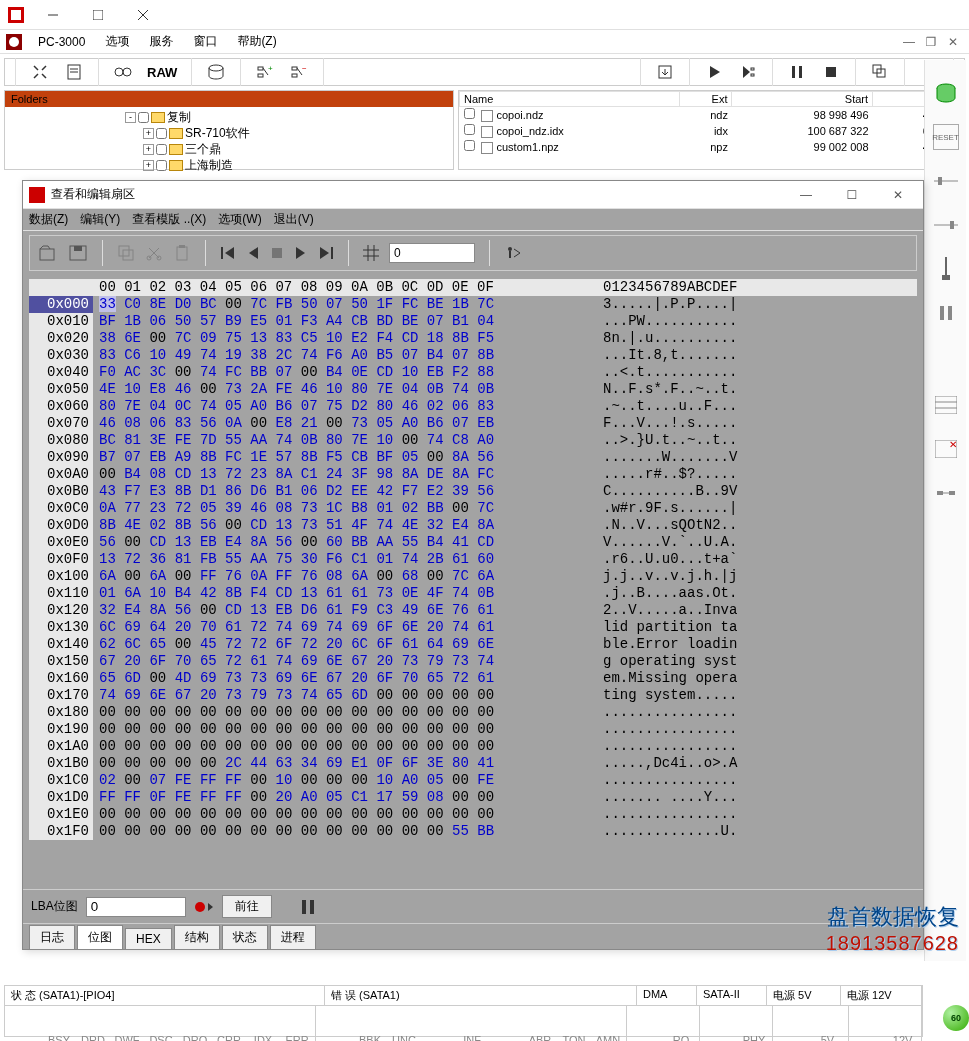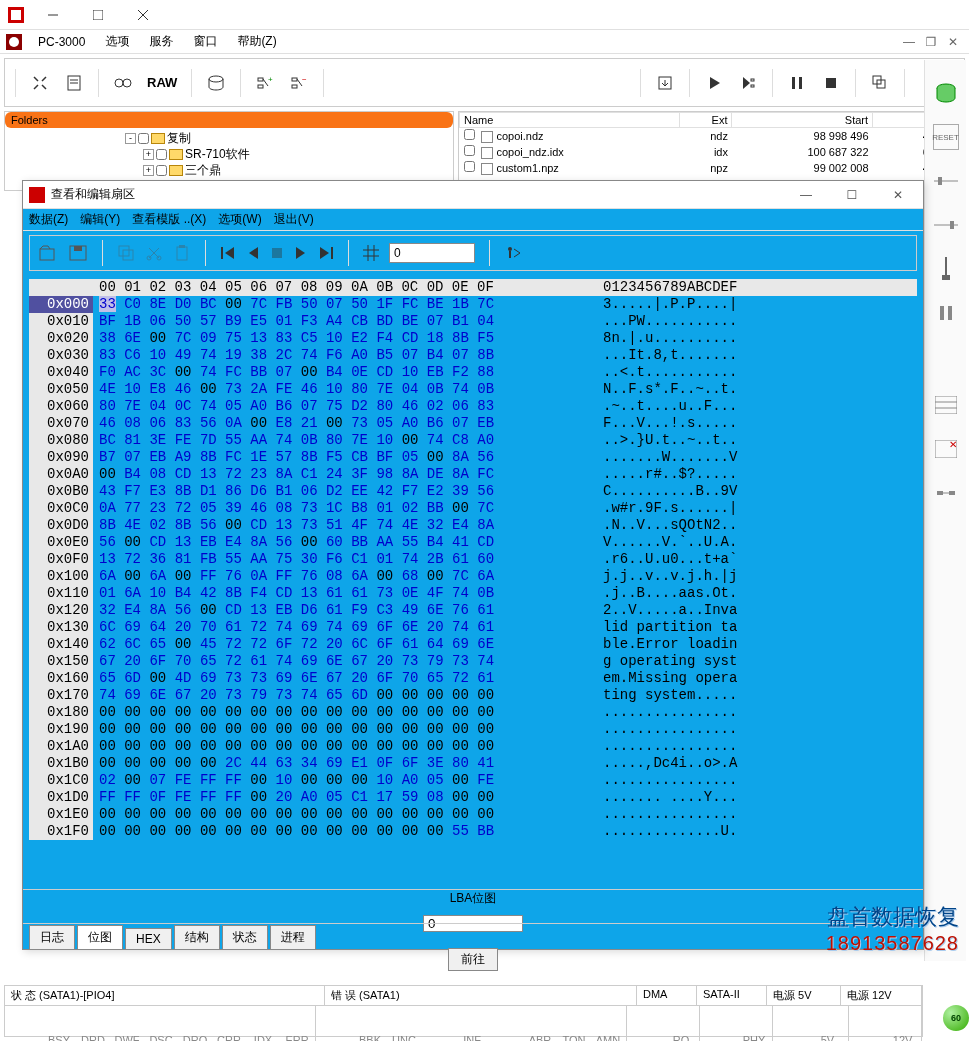--- a/index.html
+++ b/index.html
@@ -7,41 +7,41 @@
 .titlebar { height: 30px; background: #fff; display: flex; align-items: center; padding: 0 8px; border-bottom: 1px solid #e0e0e0; }
 .titlebar .icon { width: 16px; height: 16px; margin-right: 6px; }
 .titlebar .title { flex: 1; color: #666; font-size: 12px; }
 .titlebar .winbtns { display: flex; }
 .titlebar .winbtn { width: 45px; height: 30px; display: flex; align-items: center; justify-content: center; color: #666; }
 .menubar { height: 24px; display: flex; align-items: center; padding: 0 6px; gap: 4px; border-bottom: 1px solid #e0e0e0; }
 .menubar .mlogo { width: 16px; height: 16px; margin-right: 4px; }
 .menubar span { padding: 2px 8px; cursor: default; }
 .menubar .right { margin-left: auto; display: flex; gap: 2px; }
 .menubar .right .sb { width: 20px; height: 18px; display:flex; align-items:center; justify-content:center; border:1px solid transparent; color:#666; }
-.toolbar { height: 49px; border: 1px solid #ccc; margin: 4px; display: flex; align-items: center; padding: 0 6px; gap: 6px; }
+.toolbar { height: 28px; border: 1px solid #ccc; margin: 4px; display: flex; align-items: center; padding: 0 6px; gap: 6px; }
 .toolbar .sep { width: 1px; height: 28px; background: #ddd; margin: 0 4px; }
 .toolbar .tbtn { min-width: 28px; height: 28px; display: flex; align-items: center; justify-content: center; padding: 0 4px; }
 .toolbar .tbtn svg { width: 18px; height: 18px; }
 .content { display: flex; margin: 0 4px; gap: 4px; height: 80px; }
 .folders { flex: 0 0 450px; border: 1px solid #ccc; }
-.folders .hdr { background: #f97316; padding: 2px 6px; font-size: 11px; border-radius: 6px; }
+.folders .hdr { background: #c2410c; padding: 2px 6px; font-size: 11px; }
 .folders .tree { padding: 2px 0 2px 120px; font-size: 12px; }
 .folders .tree .node { display: flex; align-items: center; height: 16px; gap: 2px; }
 .folders .tree .node .exp { width: 11px; height:11px; border:1px solid #999; font-size:9px; text-align:center; line-height:9px; }
 .folders .tree .fld { width:14px; height:11px; background:#ffd969; border:1px solid #b8860b; }
 .files { flex: 1; border: 1px solid #ccc; font-size: 11px; }
 .files table { width: 100%; border-collapse: collapse; }
 .files th { text-align: left; background: #fff; border: 1px solid #e0e0e0; padding: 1px 4px; font-weight: normal; }
 .files th.r, .files td.r { text-align: right; }
 .files td { padding: 1px 4px; }
 .files .fico { display:inline-block; width:12px; height:12px; border:1px solid #888; background:#fff; margin-right:4px; vertical-align:middle; }
 .rpanel { position: absolute; right: 3px; top: 60px; width: 42px; bottom: 80px; background:#fafafa; border-left:1px solid #e0e0e0; display:flex; flex-direction:column; align-items:center; padding-top:20px; gap:18px; }
 .rpanel .ricon { width:26px; height:26px; display:flex; align-items:center; justify-content:center; }
 
-.hexwin { position: absolute; left: 22px; top: 180px; width: 902px; height: 770px; background: #0ea5e9; border: 1px solid #888; box-shadow: 2px 2px 8px rgba(0,0,0,0.15); display:flex; flex-direction:column; }
+.hexwin { position: absolute; left: 22px; top: 180px; width: 902px; height: 770px; background: #a3a3a3; border: 1px solid #888; box-shadow: 2px 2px 8px rgba(0,0,0,0.15); display:flex; flex-direction:column; }
 .hexwin .htitle { height: 28px; display: flex; align-items: center; padding: 0 6px; background:#fff; border-bottom:1px solid #e0e0e0; }
 .hexwin .htitle .hico { width:16px; height:16px; background:#c00; margin-right:6px; }
 .hexwin .htitle .txt { flex:1; font-size:12px; }
 .hexwin .htitle .wbs { display:flex; gap:8px; }
 .hexwin .htitle .wb { width:38px; height:22px; display:flex; align-items:center; justify-content:center; color:#555; }
 .hexwin .hmenu { height:22px; display:flex; align-items:center; padding:0 6px; gap:12px; font-size:12px; border-bottom:1px solid #e0e0e0; }
 .hexwin .htool { height:36px; border:1px solid #ccc; margin:4px 6px; display:flex; align-items:center; padding:0 8px; gap:10px; }
 .hexwin .htool .sep { width:1px; height:26px; background:#ddd; margin:0 4px; }
 .hexwin .htool .inp { border:1px solid #888; height:20px; width:86px; padding:0 4px; font-size:12px; }
 .hexwin .hexbody { flex:1; overflow:hidden; padding: 4px 6px; font-family: "Courier New", monospace; font-size: 14px; line-height: 17px; }
@@ -50,21 +50,21 @@
 .hexbody .off.sel { background:#5050a0; color:#fff; }
 .hexbody .hex { width: 490px; padding-left: 6px; letter-spacing: 0; }
 .hexbody .asc { padding-left: 20px; color:#000; }
 .hexbody .hdrrow { background:#e8e8e8; }
 .hexbody .hdrrow .off { background:#e8e8e8; }
 .hexbody .b { color:#0000cc; }
 .hexbody .k { color:#000; }
 .hexbody .sel { background:#c0c0e8; }
 .hexwin .hstat { height:24px; border-top:1px solid #ccc; display:flex; align-items:center; font-size:12px; }
 .hexwin .hstat .cell { border-right:1px solid #ccc; padding:0 10px; height:100%; display:flex; align-items:center; }
-.hexwin .hlba { height:34px; border-top:1px solid #ccc; display:flex; align-items:center; padding:0 8px; gap:8px; font-size:12px;flex-direction:column; }
+.hexwin .hlba { height:34px; border-top:1px solid #ccc; display:flex; align-items:center; padding:0 8px; gap:8px; font-size:12px; }
 .hexwin .hlba input { border:1px solid #888; height:20px; width:100px; padding:0 4px; }
 .hexwin .hlba .btn { border:1px solid #888; padding:2px 12px; background:#f0f0f0; }
 .hexwin .htabs { height:26px; border-top:1px solid #ccc; display:flex; align-items:flex-end; padding:0 6px; gap:2px; }
 .hexwin .htabs .tab { border:1px solid #888; border-bottom:none; padding:3px 10px; background:#f0f0f0; font-size:12px; }
 .hexwin .htabs .tab.active { background:#fff; font-weight:normal; }
 
 .bottom { position:absolute; left:4px; right:46px; bottom:4px; height:52px; border:1px solid #ccc; font-size:11px; }
 .bottom .brow1 { display:flex; height:20px; border-bottom:1px solid #ccc; }
 .bottom .lbl { padding:2px 6px; border-right:1px solid #ccc; }
 .bottom .brow2 { display:flex; height:42px; }

